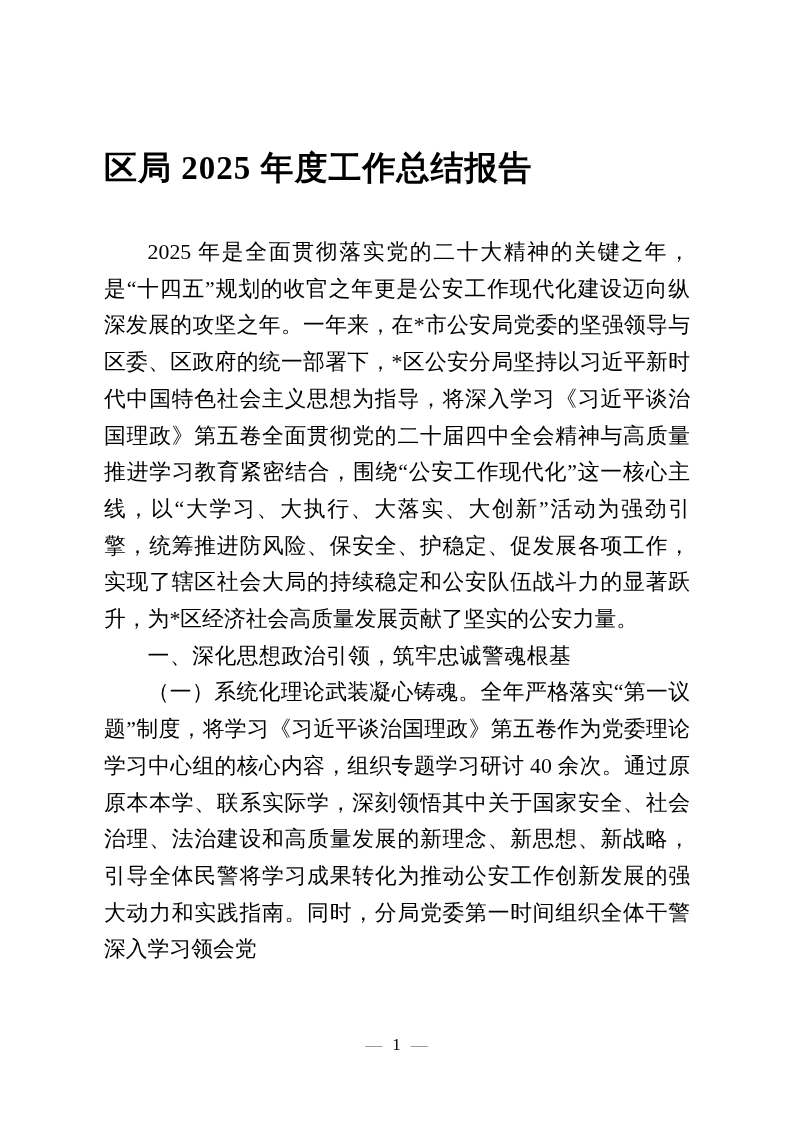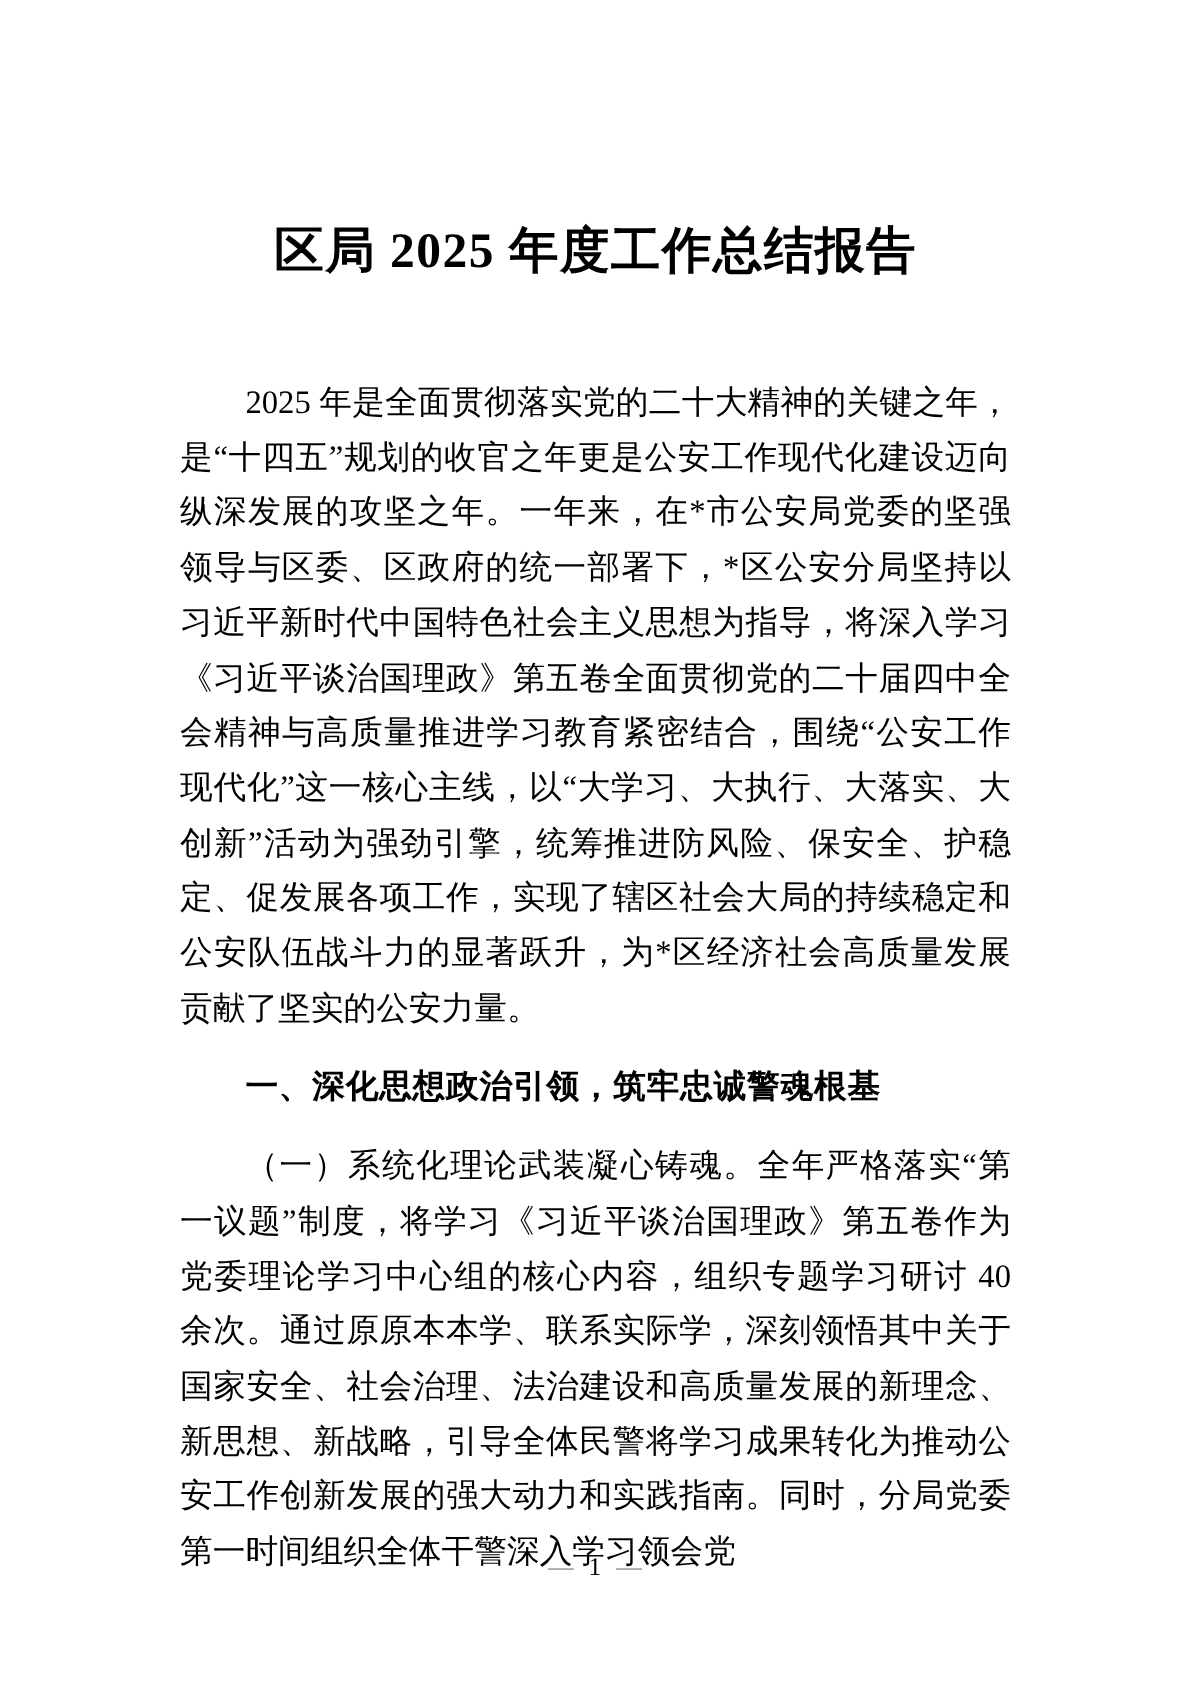--- a/index.html
+++ b/index.html
@@ -14,45 +14,44 @@
     background: #ffffff;
     color: #000000;
     font-family: "Liberation Serif", "DejaVu Serif", serif;
     overflow: hidden;
   }
   .doc-title {
     position: absolute;
     top: 144px;
     left: 104px;
     width: 586px;
-    text-align: center;
     font-size: 33px;
     line-height: 48px;
     font-weight: 700;
     font-family: "Liberation Serif", "DejaVu Serif", serif;
     letter-spacing: 1px;
     white-space: nowrap;
   }
   .body-block {
     position: absolute;
     top: 234px;
     left: 104px;
     width: 586px;
     font-size: 21.8px;
     line-height: 36.7px;
     text-align: justify;
     text-justify: inter-ideograph;
   }
   .body-block p {
-    margin: 16px;
+    margin: 0;
     padding: 0;
     text-indent: 2em;
   }
   .section-heading {
-    font-weight: 700;
+    font-weight: 400;
     font-family: "Liberation Sans", "DejaVu Sans", sans-serif;
     letter-spacing: 0.5px;
   }
   .subsection-lead {
     font-weight: 400;
   }
   .page-footer {
     position: absolute;
     top: 1033px;
     left: 0;

